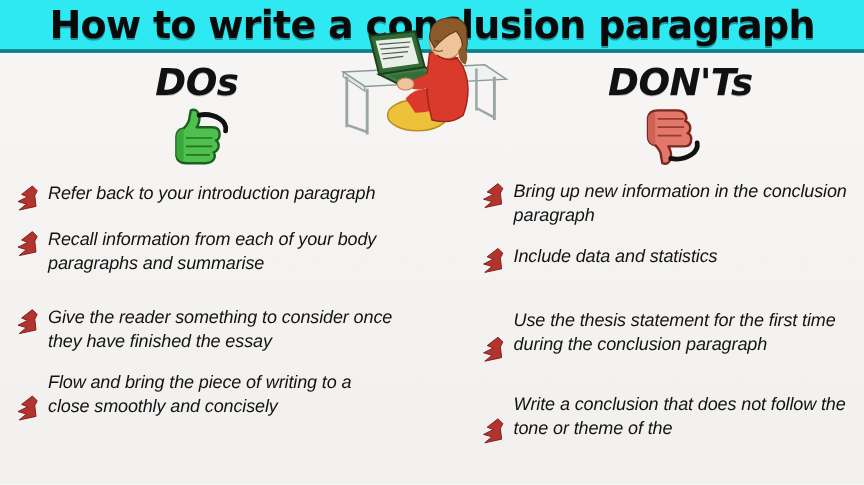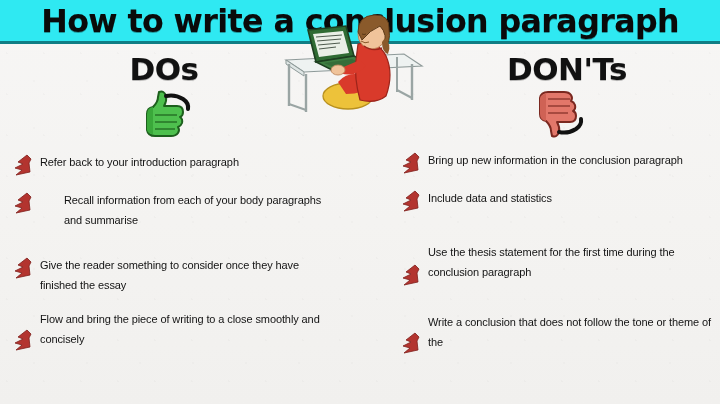--- a/index.html
+++ b/index.html
@@ -48,20 +48,21 @@
     text-shadow: 0 1px 0 rgba(0,0,0,0.35);
     transform: scaleX(0.99);
   }
 
   
   .body-area {
     position: absolute;
     top: 47px; left: 0;
     width: 720px;
     height: 357px;
+    font-style: italic;
   }
 
   .col {
     position: absolute;
     top: 0;
     width: 330px;
     height: 357px;
   }
   .col-left  { left: 8px; }
   .col-right { left: 398px; width: 318px; }
@@ -111,31 +112,31 @@
     flex: 0 0 auto;
     width: 20px;
     height: 22px;
     margin-right: 8px;
     margin-top: 2px;
   }
   .bullet svg { display: block; }
 
   .item-text {
     font-family: "Liberation Sans", sans-serif;
-    font-size: 11px;
+    font-size: 15px;
     line-height: 20px;
     color: #131313;
     letter-spacing: -0.1px;
     max-width: 290px;
   }
   .col-right .item-text { max-width: 284px; }
 
   
   .col-left .item:nth-child(1) { margin-top: 6px;  }
-  .col-left .item:nth-child(2) { margin-top: 8px; gap: 24px;  }
+  .col-left .item:nth-child(2) { margin-top: 8px;  }
   .col-left .item:nth-child(3) { margin-top: 25px; }
   .col-left .item:nth-child(4) { margin-top: 12px; }
 
   .col-right .item:nth-child(1) { margin-top: 4px;  }
   .col-right .item:nth-child(2) { margin-top: 12px; }
   .col-right .item:nth-child(3) { margin-top: 30px; }
   .col-right .item:nth-child(4) { margin-top: 26px; }
 
   .col-right .item:nth-child(3) .bullet { margin-top: 22px; }
   .col-right .item:nth-child(4) .bullet { margin-top: 20px; }

